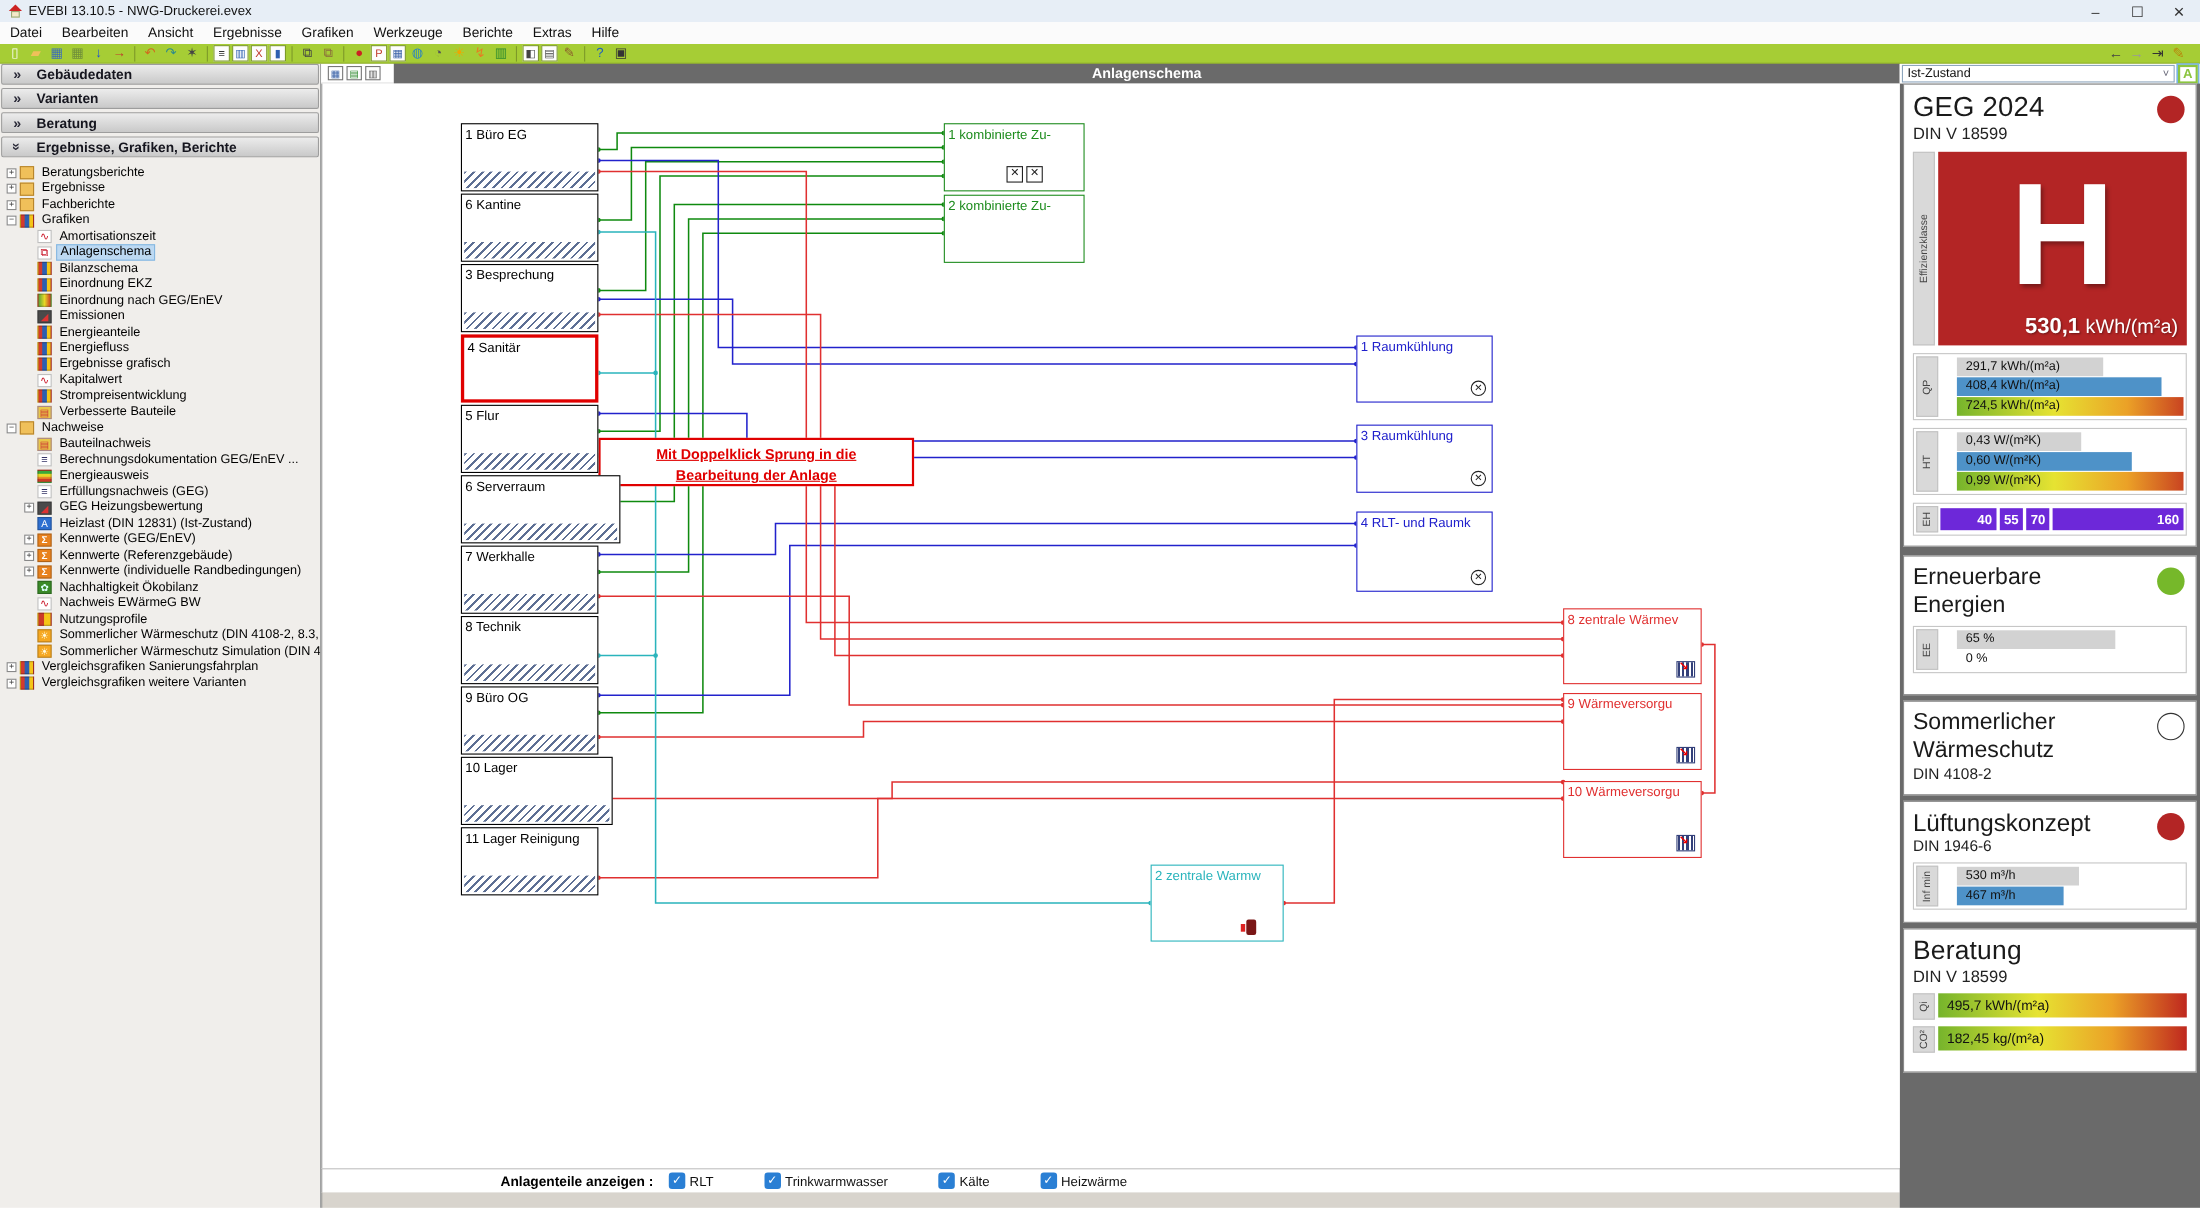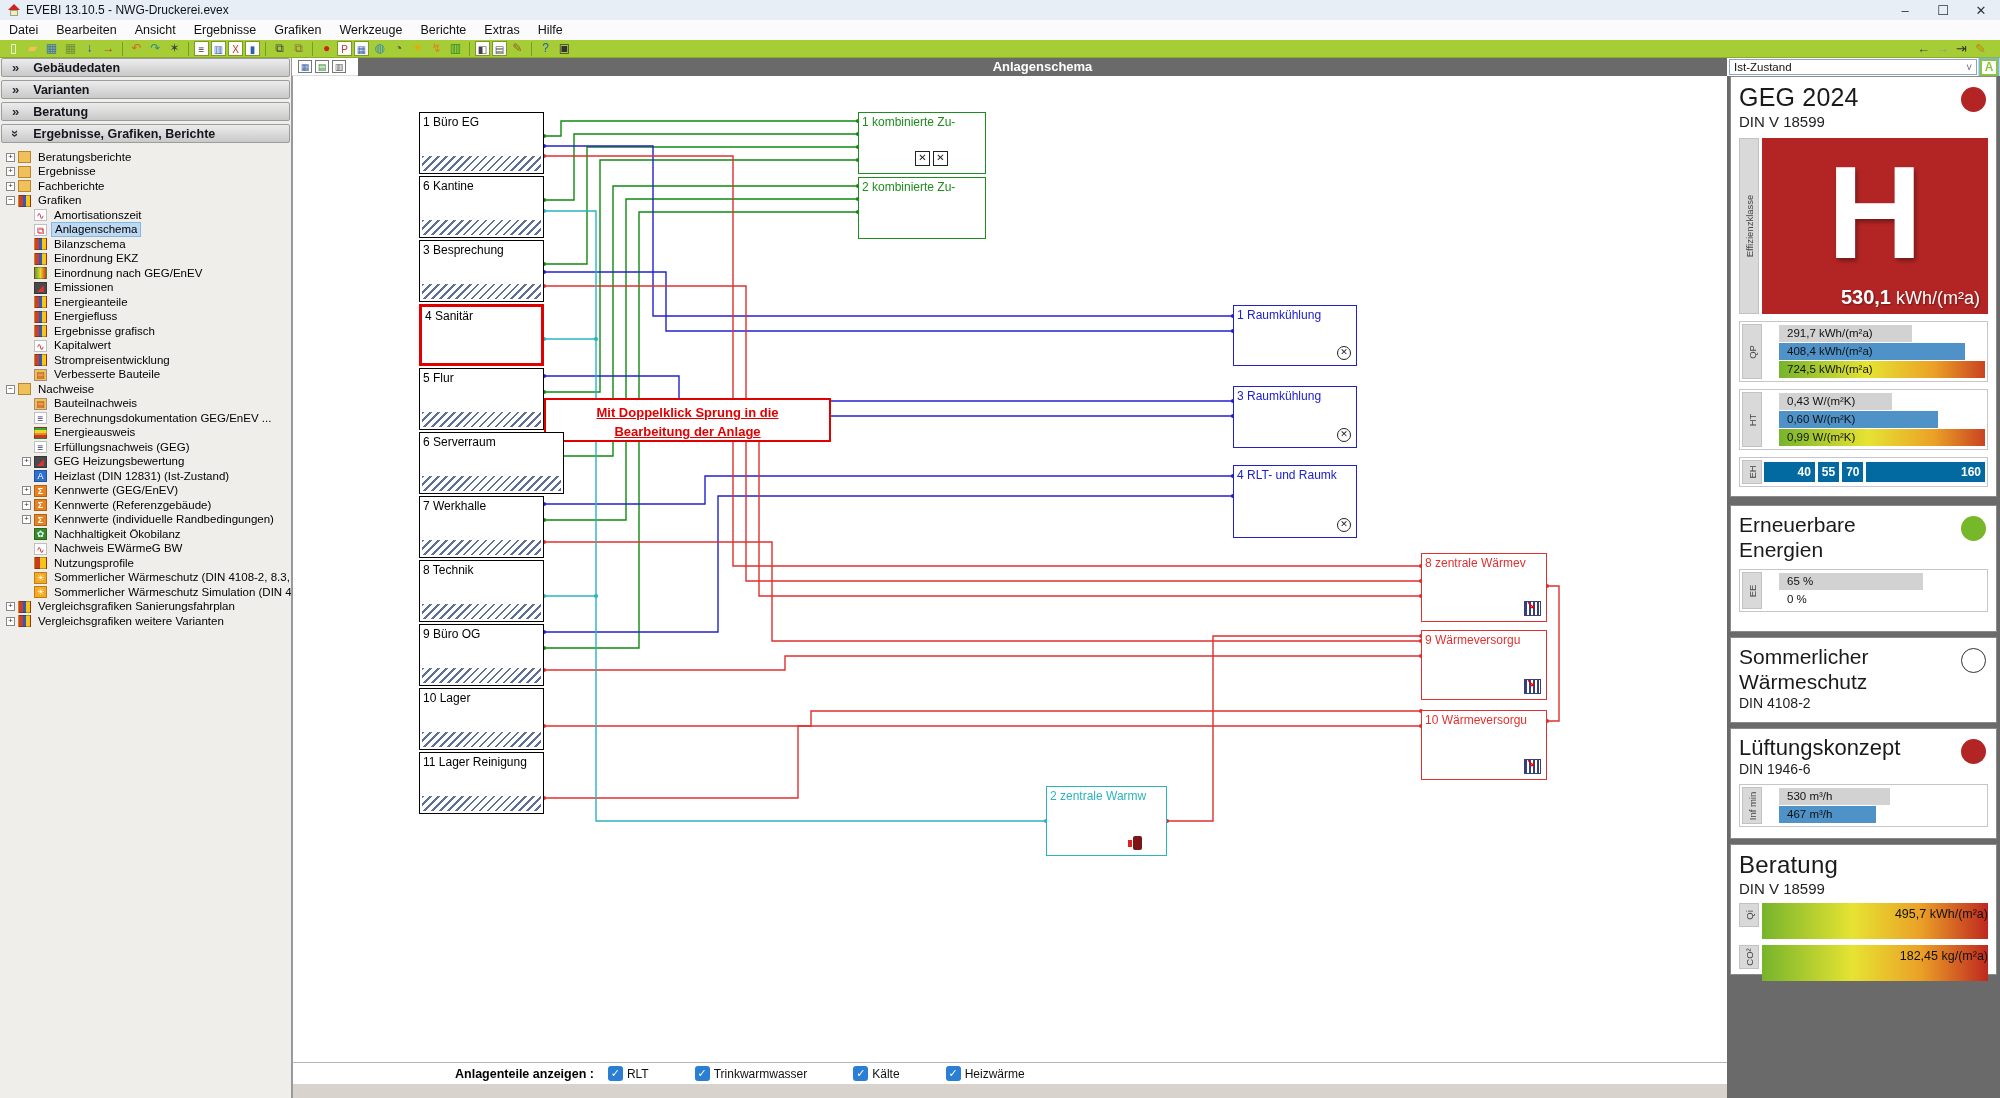--- a/index.html
+++ b/index.html
@@ -119,26 +119,26 @@
   .hval b{font-size:20px;}
   .bblock{display:flex;border:1px solid #c6c6c6;margin-top:7px;padding:2px;background:#fff;}
   .bars{flex:1;margin-left:2px;overflow:hidden;}
   .bar{height:17px;line-height:17px;font-size:11.5px;padding-left:8px;margin:1px 15px;
     color:#111;white-space:nowrap;box-sizing:border-box;}
   .bar.gray{background:#d2d2d2;}
   .bar.blue{background:#4e92c8;}
   .bar.gradient{background:linear-gradient(90deg,#76b42c,#e6e332 40%,#eba127 70%,#bf281f);}
   .bar.none{background:transparent;}
   .ehwrap{flex:1;margin-left:2px;display:flex;align-items:center;}
-  .ehseg{height:20px;background:#0369a1;color:#fff;font-weight:bold;font-size:12px;
+  .ehseg{height:20px;background:#6d28d9;color:#fff;font-weight:bold;font-size:12px;
     line-height:20px;text-align:right;padding-right:4px;box-sizing:border-box;margin-right:3px;}
   .ehseg:last-child{margin-right:0;}
   .gradrow{display:flex;margin-top:6px;}
   .gradrow .vstrip{height:24px;}
-  .gradrow .bar{flex:1;height:36px;line-height:22px;margin:0 0 0 3px;font-size:12.5px;text-align:right;}
+  .gradrow .bar{flex:1;height:22px;line-height:22px;margin:0 0 0 3px;font-size:12.5px;}
 </style>
 </head>
 <body>
 
 <div class="titlebar">
   <span class="app-ico">
       <span class="roof"></span>
       <span class="wall"></span>
     </span>
   <span>EVEBI 13.10.5 - NWG-Druckerei.evex</span>
@@ -513,21 +513,21 @@
           <div class="hatch"></div>
         </div>
         <div class="dbox room" style="left: 126px; top: 484px; width: 125px; height: 62px;">
           <div class="blabel">8 Technik</div>
           <div class="hatch"></div>
         </div>
         <div class="dbox room" style="left: 126px; top: 548px; width: 125px; height: 62px;">
           <div class="blabel">9 Büro OG</div>
           <div class="hatch"></div>
         </div>
-        <div class="dbox room" style="left: 126px; top: 612px; width: 125px; height: 62px;">
+        <div class="dbox room" style="left: 126px; top: 612px; width: 138px; height: 62px;">
           <div class="blabel">10 Lager</div>
           <div class="hatch"></div>
         </div>
         <div class="dbox room" style="left: 126px; top: 676px; width: 125px; height: 62px;">
           <div class="blabel">11 Lager Reinigung</div>
           <div class="hatch"></div>
         </div>
         <div class="dbox ahu" style="left: 565px; top: 36px; width: 128px; height: 62px;">
           <div class="blabel">1 kombinierte Zu-</div>
           <div class="xrow">

